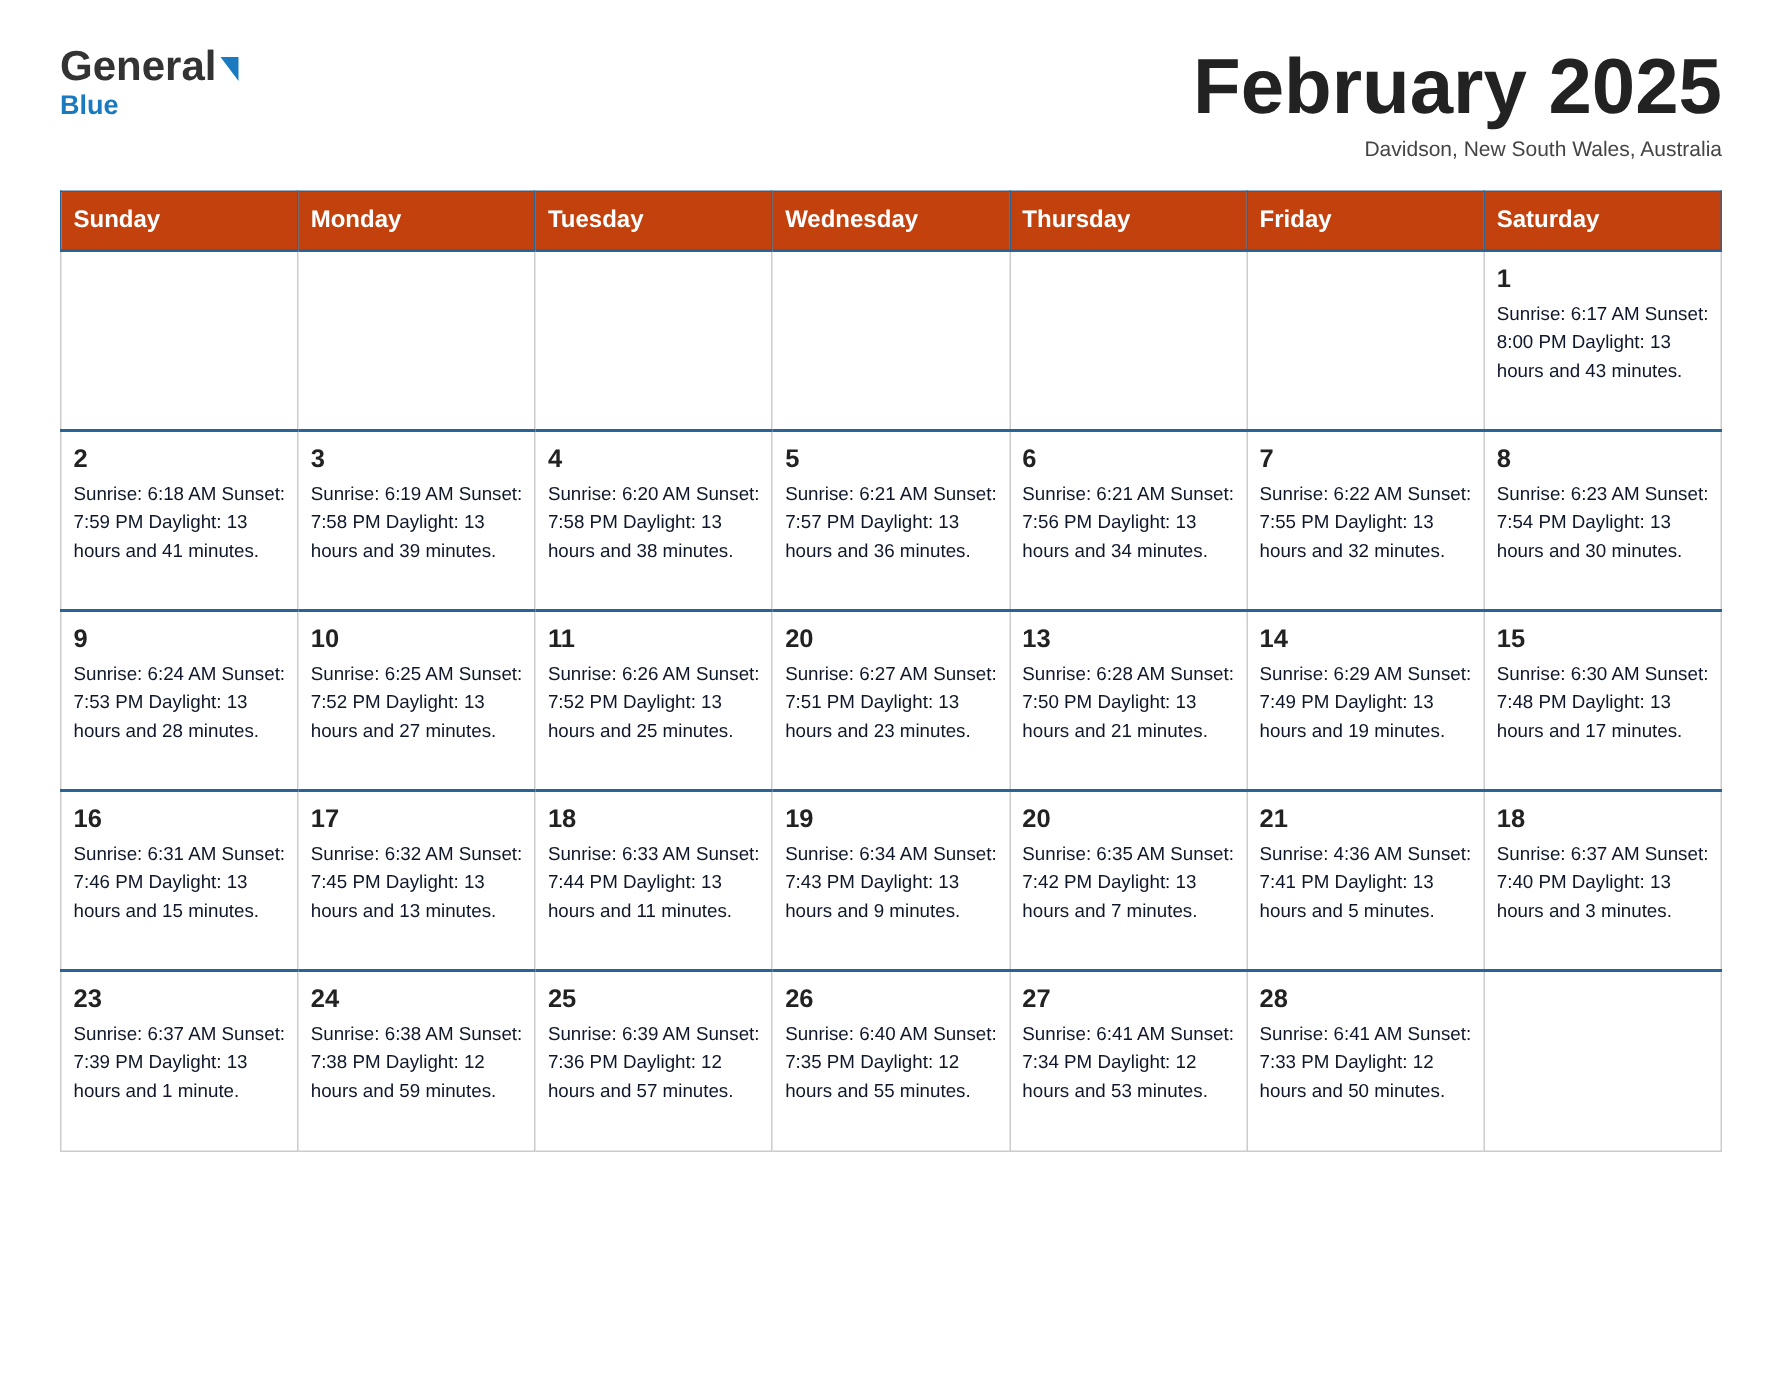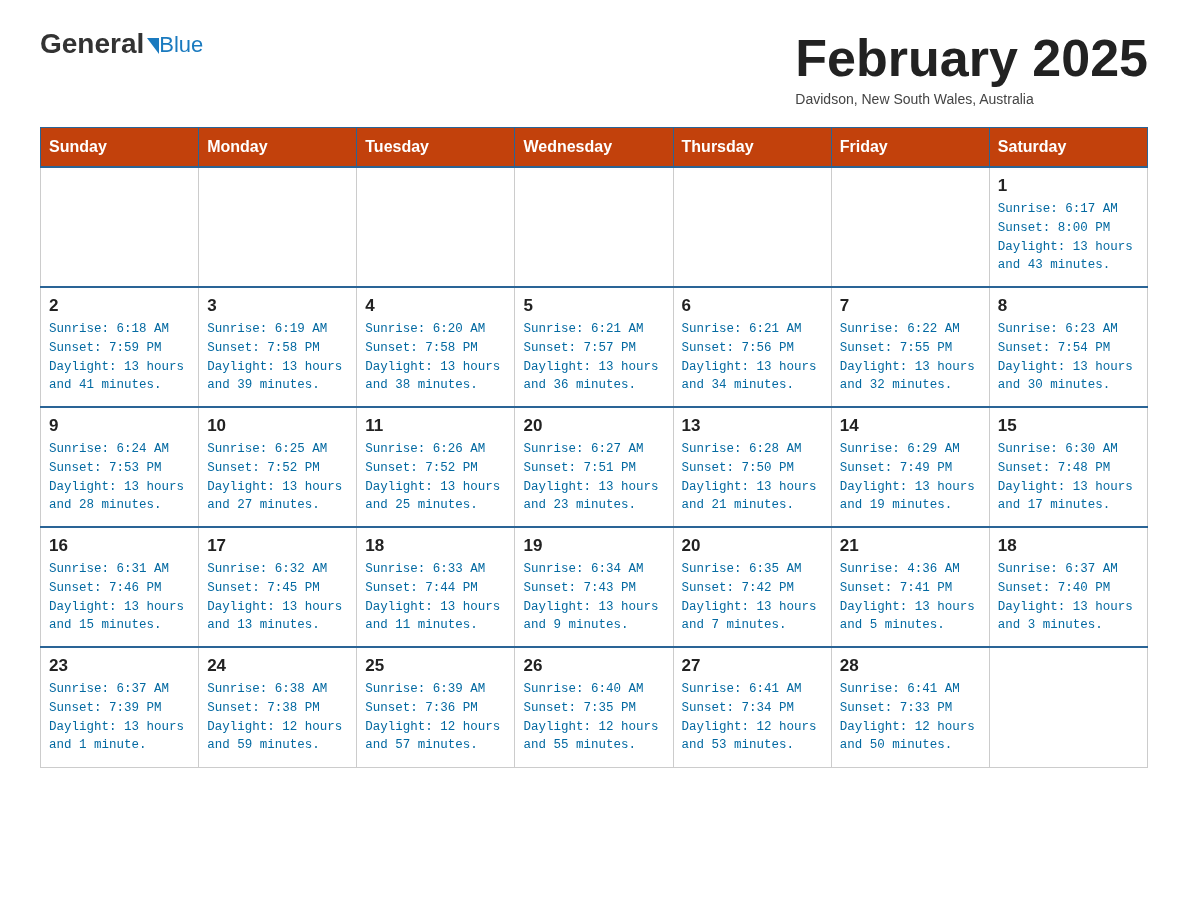--- a/index.html
+++ b/index.html
@@ -11,38 +11,38 @@
       min-height: 918px;
     }
     .header-section {
       display: flex;
       justify-content: space-between;
       align-items: flex-start;
       margin-bottom: 20px;
     }
     .logo-area {
       display: flex;
-      flex-direction: row;
+      flex-direction: column;
       align-items: flex-start;
       justify-content: flex-end;
     }
     .logo-text {
       font-size: 28px;
       font-weight: bold;
       color: #333;
       line-height: 1;
     }
     .logo-blue-line {
-      font-size: 22px;
-      font-weight: normal;
+      font-size: 18px;
+      font-weight: bold;
       color: #1a7abf;
       margin-top: 2px;
     }
     .title-area {
-      text-align: left;
+      text-align: right;
     }
     .month-title {
       font-size: 52px;
       font-weight: bold;
       color: #222;
       line-height: 1.1;
     }
     .location-title {
       font-size: 14px;
       color: #444;
@@ -76,23 +76,22 @@
       border-top: 2px solid #2a6496;
     }
     .day-number {
       font-size: 17px;
       font-weight: bold;
       color: #222;
       margin-bottom: 4px;
     }
     .day-info {
       font-size: 12.5px;
-      color: #0369a1;
+      color: #0f172a;
       line-height: 1.5;
-      font-family: Liberation Mono, monospace;
     }
     .empty-cell {
       background: #fff;
     }
   </style>
 </head>
 <body>
 
 <div class="header-section">
   <div class="logo-area">

